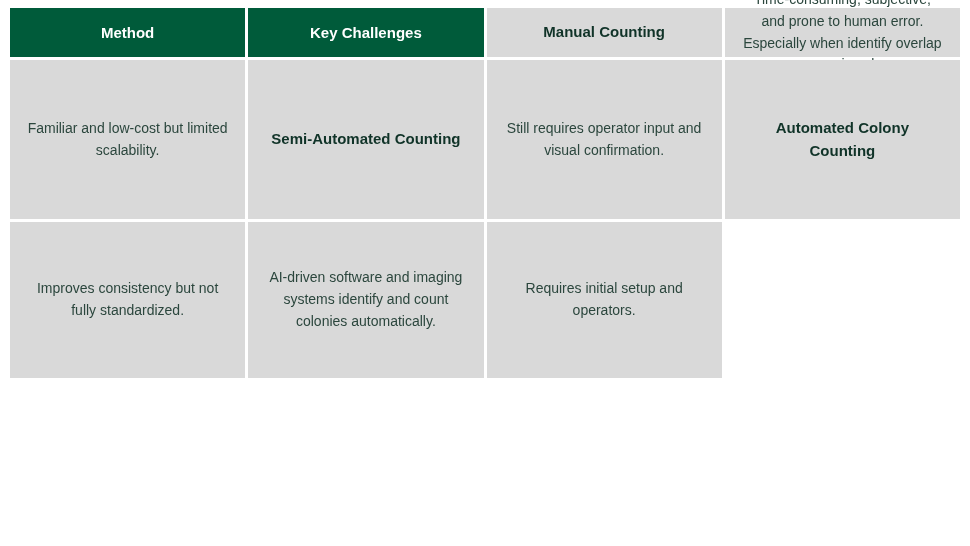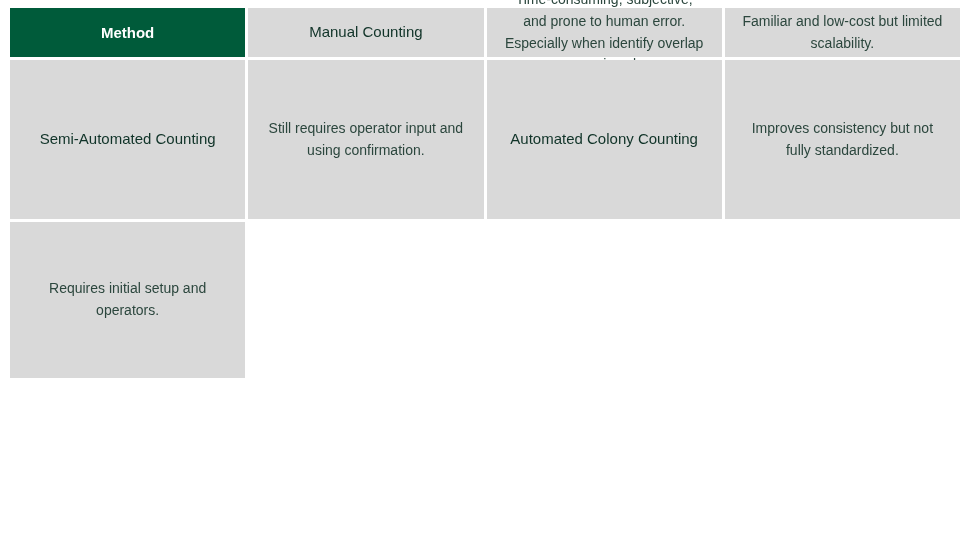--- a/index.html
+++ b/index.html
@@ -39,55 +39,61 @@
     color: var(--body-text, #2b463d);
     font-size: 14px;
     line-height: 1.55;
     display: flex;
     align-items: center;
     justify-content: center;
     text-align: center;
     padding: 10px 16px;
   }
   .cell.method {
-    font-weight: normal;
+    font-weight: bold;
     font-size: 15px;
     line-height: 1.5;
     color: var(--method-text, #103328);
     padding-left: 16px;
   }
 </style>
 </head>
 <body>
 
 <div class="table-wrap">
 
   <div class="hcell">
     <span>Method</span>
+  </div>
+  <div class="hcell">
+    <span>Key Challenges</span>
   </div>
 
   <div class="cell method">
     <span>Manual Counting</span>
   </div>
   <div class="cell">
     <span>Time-consuming, subjective, and prone to human error. Especially when identify overlap or vary in color.</span>
   </div>
   <div class="cell">
     <span>Familiar and low-cost but limited scalability.</span>
   </div>
 
   <div class="cell method">
     <span>Semi-Automated Counting</span>
   </div>
   <div class="cell">
-    <span>Still requires operator input and using confirmation.</span>
+    <span>Still requires operator input and visual confirmation.</span>
   </div>
   <div class="cell method">
     <span>Automated Colony Counting</span>
   </div>
 
   <div class="cell">
     <span>Improves consistency but not fully standardized.</span>
   </div>
   <div class="cell">
+    <span>AI-driven software and imaging systems identify and count colonies automatically.</span>
+  </div>
+  <div class="cell">
     <span>Requires initial setup and operators.</span>
   </div>
 </div>
 
 </body></html>

